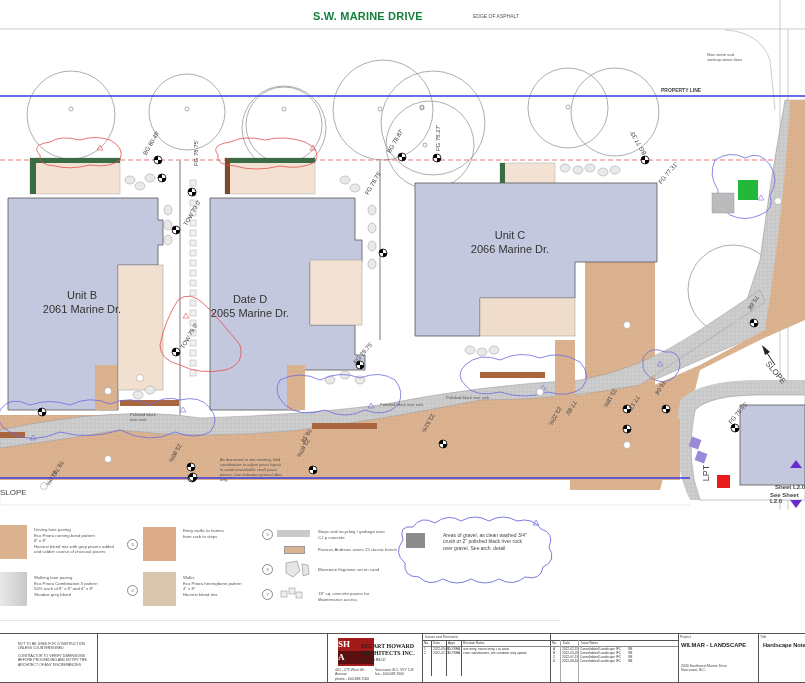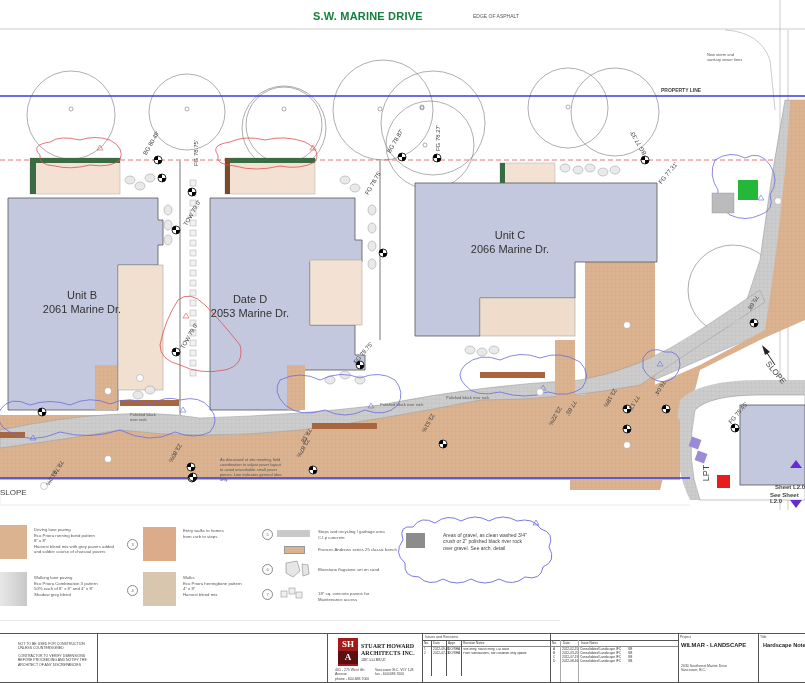--- a/index.html
+++ b/index.html
@@ -309,21 +309,21 @@
   <div class="abs tiny" style="left:473px;top:14px;font-size:5px;">EDGE OF ASPHALT</div>
   <div class="abs small" style="left:661px;top:87px;font-size:5px;font-weight:bold;">PROPERTY LINE</div>
   <div class="abs tiny" style="left:707px;top:52px;width:40px;">New storm and sanitary sewer lines</div>
 
   <div class="abs unit-label" style="left:20px;top:288px;width:90px;margin-left:17px;">
     <div>Unit B</div>
     <div>2061 Marine Dr.</div>
   </div>
   <div class="abs unit-label" style="left:205px;top:292px;width:90px;">
     <div>Date D</div>
-    <div>2053 Marine Dr.</div>
+    <div>2065 Marine Dr.</div>
   </div>
   <div class="abs unit-label" style="left:455px;top:228px;width:110px;">
     <div>Unit C</div>
     <div>2066 Marine Dr.</div>
   </div>
 
   
   <div class="abs small" style="left:138px;top:140px;transform:rotate(-60deg);font-size:6px;"><span>BG</span> <span>80.49'</span></div>
   <div class="abs small" style="left:183px;top:150px;transform:rotate(-90deg);font-size:6px;"><span>FG</span> <span>78.75'</span></div>
   <div class="abs small" style="left:360px;top:180px;transform:rotate(-60deg);font-size:6px;"><span>FG</span> <span>78.75'</span></div>
@@ -432,21 +432,21 @@
   <div class="abs cloud-note" style="left:443px;top:17px;width:90px;">Areas of gravel, as clean washed 3/4" crush or 2" polished black river rock over gravel. See arch. detail</div>
 </div>
 
 <div class="titleblock">
   <div class="tb-cell" style="left:0;width:97px;">
     <div class="tb-t" style="left:18px;top:8px;width:75px;">NOT TO BE USED FOR CONSTRUCTION UNLESS COUNTERSIGNED</div>
     <div class="tb-t" style="left:18px;top:20px;width:75px;">CONTRACTOR TO VERIFY DIMENSIONS BEFORE PROCEEDING AND NOTIFY THE ARCHITECT OF ANY DISCREPANCIES</div>
   </div>
   <div class="tb-cell" style="left:97px;width:230px;"></div>
   <div class="tb-cell" style="left:327px;width:95px;">
-    <div class="abs" style="left:11px;top:4px;width:20px;height:28px;background:#a31a1a;color:#fff;font-family:'Liberation Serif',serif;font-weight:bold;font-size:9px;text-align:center;line-height:13px;">
+    <div class="abs" style="left:11px;top:4px;width:36px;height:28px;background:#a31a1a;color:#fff;font-family:'Liberation Serif',serif;font-weight:bold;font-size:9px;text-align:left;line-height:13px;">
       <div>SH</div>
       <div style="background:#5a1010;">A</div>
     </div>
     <div class="abs" style="left:34px;top:9px;font-family:'Liberation Serif',serif;font-weight:bold;font-size:6px;line-height:7px;color:#222;">
       <div>STUART HOWARD</div>
       <div>ARCHITECTS INC.</div>
       <div style="font-size:3px;font-weight:normal;">AIBC  AAA  MRAIC</div>
     </div>
     <div class="tb-t" style="left:8px;top:34px;width:40px;">
       <div>401 - 275 West 4th Avenue</div>

